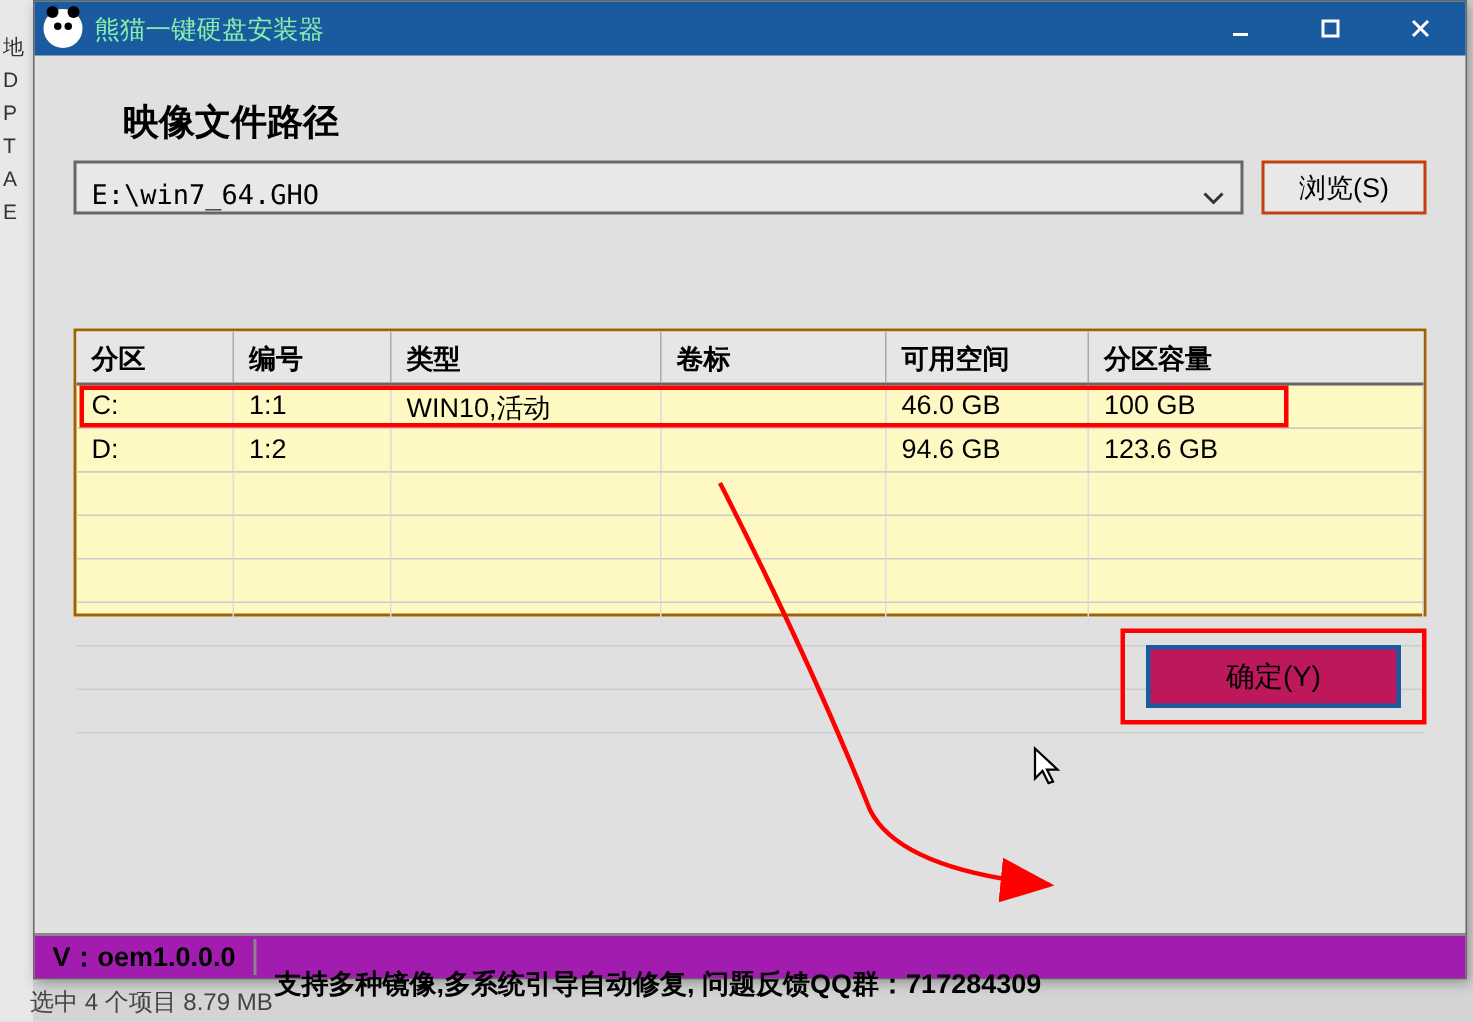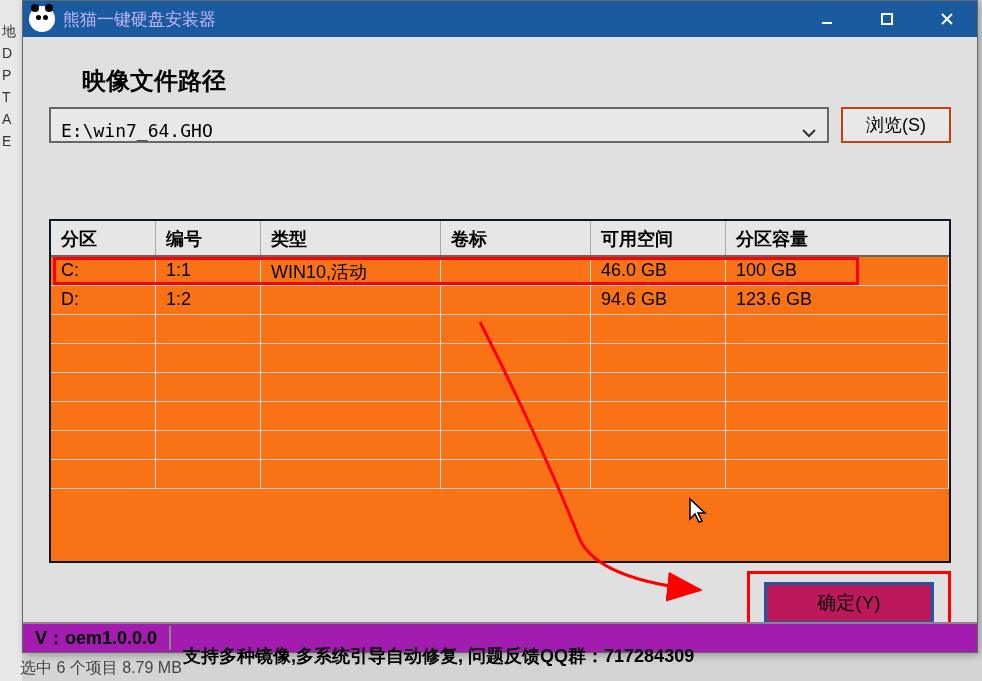--- a/index.html
+++ b/index.html
@@ -52,21 +52,21 @@
       background: #e0e0e0;
       border: 1px solid #666;
       box-shadow: 2px 2px 8px rgba(0,0,0,0.3);
     }
     
     .titlebar {
       height: 36px;
       background: #1a5a9e;
       display: flex;
       align-items: center;
-      color: #c4b5fd;
+      color: #86efac;
       font-size: 17px;
     }
     
     .panda-icon {
       width: 26px;
       height: 26px;
       background: #fff;
       border-radius: 50%;
       margin: 0 8px 0 6px;
       position: relative;
@@ -190,23 +190,23 @@
       border: 2px solid #c2410c;
       background: #e8e8e8;
       font-size: 18px;
       display: flex;
       align-items: center;
       justify-content: center;
       cursor: pointer;
     }
     
     .table-wrap {
-      border: 2px solid #0f172a;
-      background: #f97316;
-      height: 344px;
+      border: 2px solid #a16207;
+      background: #fef9c3;
+      height: 192px;
       position: relative;
     }
     
     .table-header {
       display: flex;
       height: 36px;
       border-bottom: 2px solid #666;
       background: #e6e6e6;
     }
     
@@ -355,21 +355,21 @@
 
 <div class="bg-strip">
   <span>地</span>
   <span>D</span>
   <span>P</span>
   <span>T</span>
   <span>A</span>
   <span>E</span>
 </div>
 
-<div class="bg-bottom">选中 6 个项目  8.79 MB</div>
+<div class="bg-bottom">选中 4 个项目  8.79 MB</div>
 
 <div class="window">
 
   <div class="titlebar">
     <div class="panda-icon">
       <div class="panda-face"></div>
     </div>
     <div class="title-text">熊猫一键硬盘安装器</div>
     <div class="win-controls">
       <div class="win-btn">

